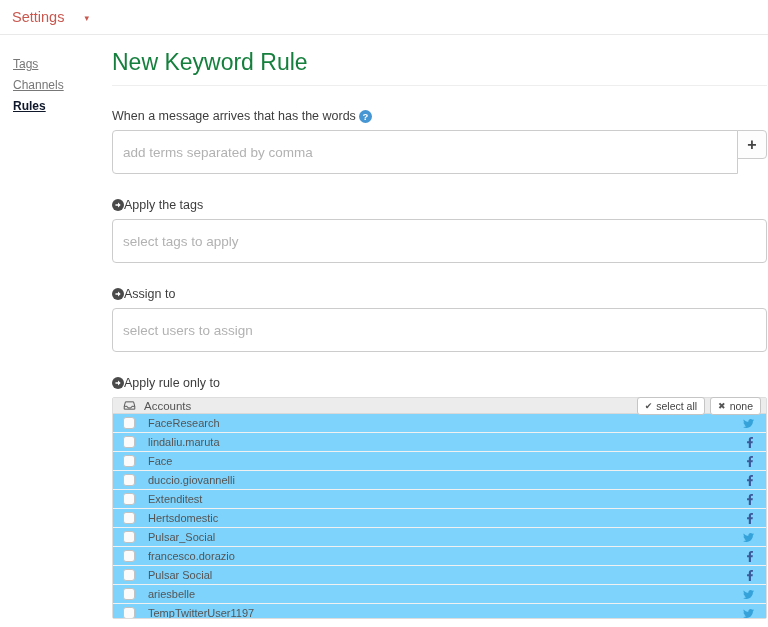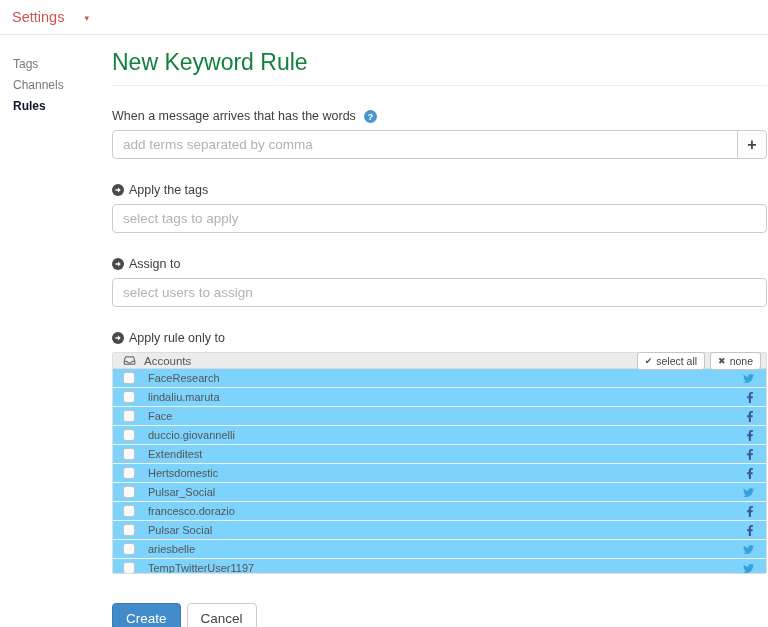--- a/index.html
+++ b/index.html
@@ -8,36 +8,36 @@
 
   
   .topbar { padding:9px 12px 9px; border-bottom:1px solid #e9e9e9;
             display:flex; align-items:center; }
   .topbar-title { color:#c9574e; font-size:14.5px; cursor:pointer; display:flex; align-items:center; gap:20px; }
   .topbar-caret { font-size:9px; color:#c9574e; position:relative; top:1px; }
 
   
   .wrap { display:flex; }
   .sidebar { width:112px; min-width:112px; padding:22px 0 0 13px; }
-  .side-item { font-size:12px; color:#777; margin-bottom:7px; cursor:pointer; line-height:14px; }
+  .side-item { font-size:12px; color:#777; margin-bottom:7px; cursor:pointer; line-height:14px;text-decoration:underline; }
   .side-item.active { color:#0f172a; font-weight:bold; }
 
   .main { flex:1; padding:14px 1px 0 0; }
   .page-title { font-size:23px; font-weight:400; color:#15803d; margin-bottom:9px; }
   .title-rule { border:none; border-top:1px solid #eee; margin:0 0 23px; }
 
   .section { margin-bottom:24px; }
   .field-label { font-size:12.5px; color:#3d3d3d; margin-bottom:7px;
-                 display:flex; align-items:center; gap:5px; }
+                 display:flex; align-items:center; }
   .circle-arrow { display:inline-flex; }
   .help-badge { width:13px; height:13px; border-radius:50%; background:#4596d3; color:#fff;
                 font-size:9.5px; font-weight:bold; display:inline-flex; align-items:center;
                 justify-content:center; margin-left:3px; cursor:pointer; }
 
-  .text-input { width:100%; height:29px; border:1px solid #ccc; border-radius:4px;
+  .text-input { width:100%; height:44px; border:1px solid #ccc; border-radius:4px;
                 padding:0 10px; font-size:13.5px; color:#555; outline:none; }
   .text-input::placeholder { color:#b2b2b2; }
   .input-group { display:flex; }
   .input-group .text-input { border-top-right-radius:0; border-bottom-right-radius:0; flex:1; }
   .addon-btn { width:30px; height:29px; border:1px solid #ccc; margin-left:-1px;
                background:#fdfdfd; border-radius:0 4px 4px 0; font-size:16px; font-weight:bold;
                color:#444; cursor:pointer; line-height:1; }
 
   
   .acct-table { border:1px solid #ddd; border-radius:2px; }

